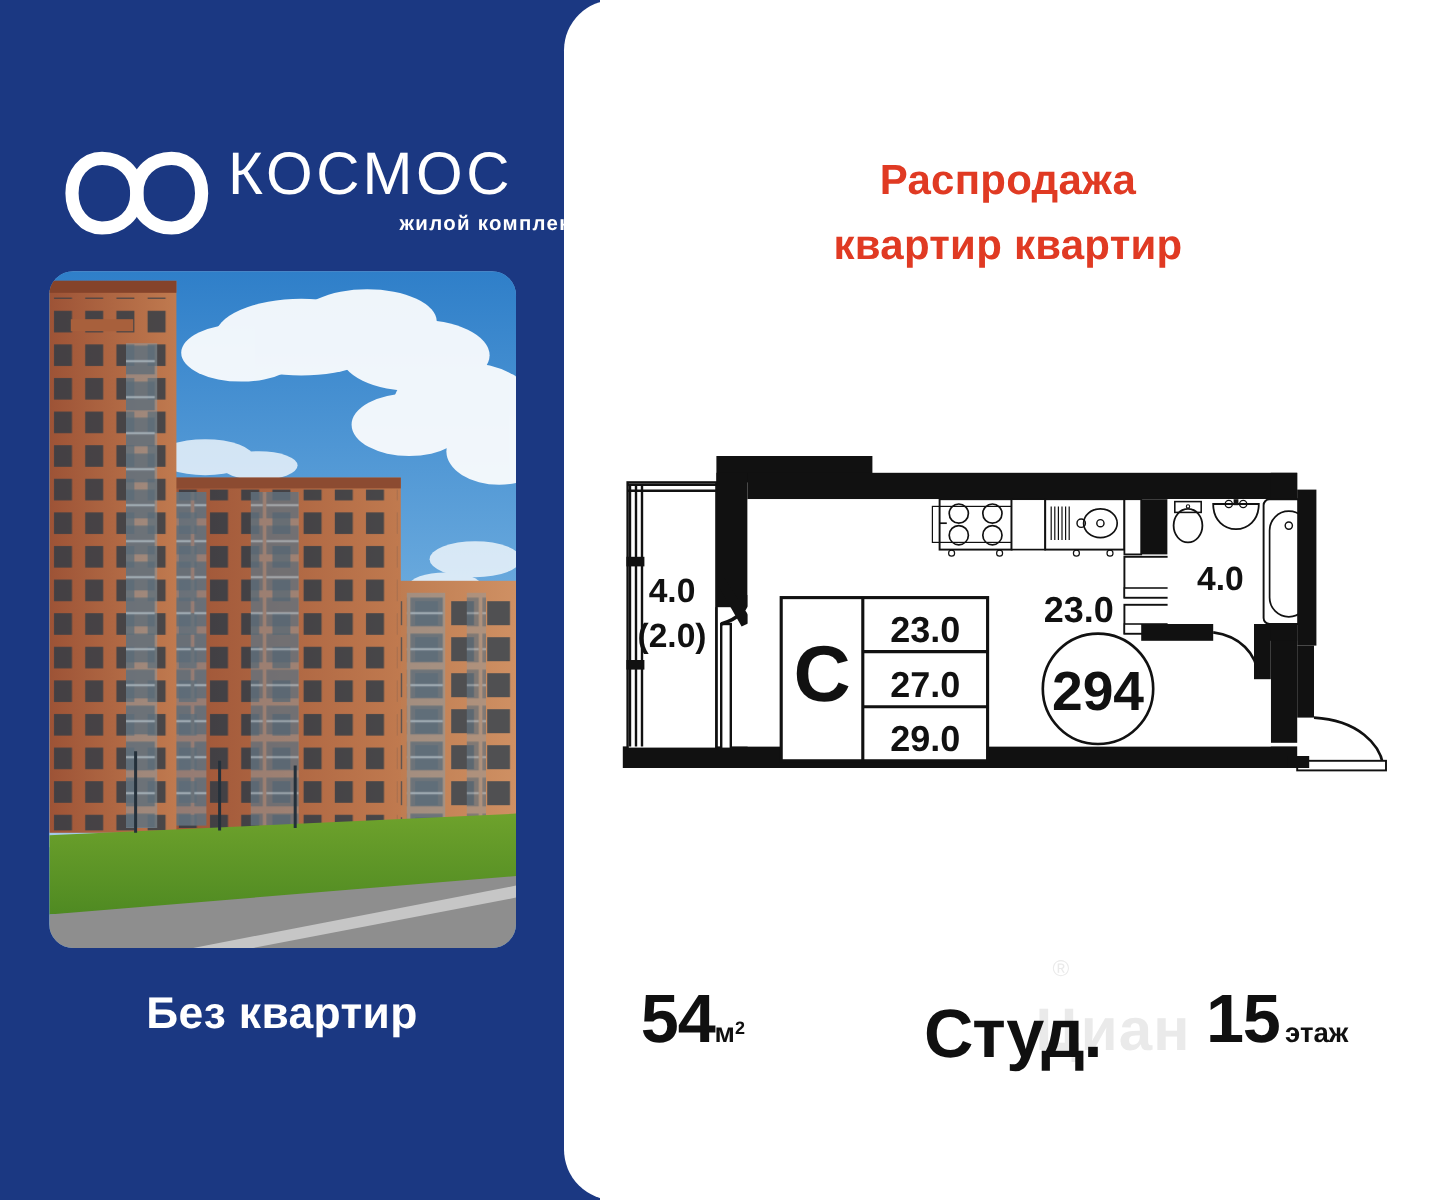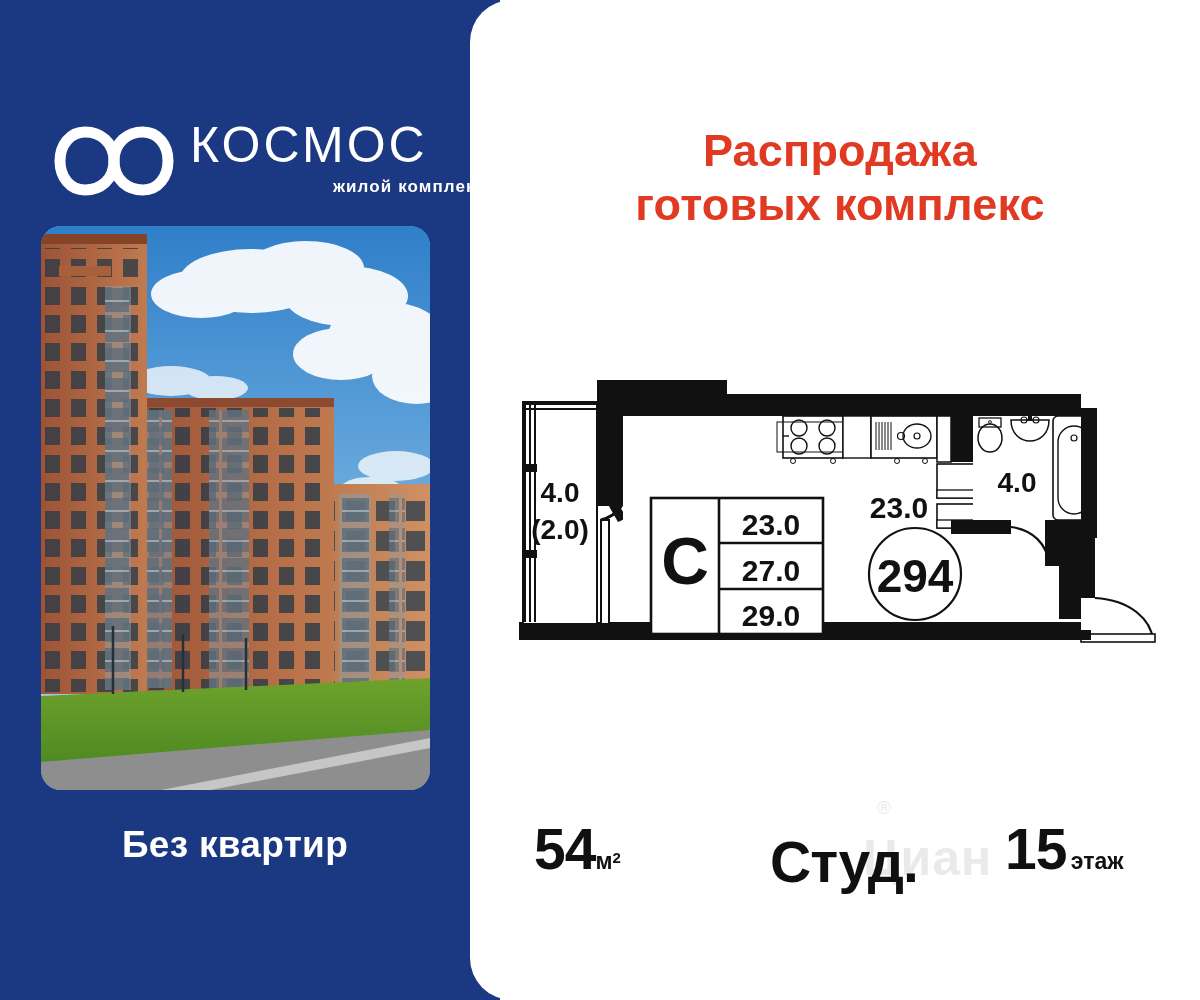--- a/index.html
+++ b/index.html
@@ -50,21 +50,21 @@
   
   #finish-caption{
     position:absolute;left:0;top:824px;width:470px;
     color:#ffffff;font-size:37px;font-weight:700;text-align:center;
     letter-spacing:0.3px;
   }
 
   
   #headline{
     position:absolute;left:560px;top:124px;width:560px;
-    color:#e03a23;font-size:45px;font-weight:700;line-height:54px;
+    color:#e03a23;font-size:35px;font-weight:700;line-height:54px;
     text-align:center;letter-spacing:0.2px;
   }
   #headline .l2{display:block;}
 
   
   #floorplan{position:absolute;left:505px;top:372px;width:660px;height:310px;font-weight:bold;}
   #floorplan svg{display:block;width:660px;height:310px;}
 
   
   #watermark{
@@ -200,21 +200,21 @@
     </div>
 
     <div id="finish-caption">Без квартир</div>
   </div>
 
   <div id="content-card">
   </div>
 
   <div id="headline">
     <span class="l1">Распродажа</span>
-    <span class="l2">готовых комплекс</span>
+    <span class="l2">квартир квартир</span>
   </div>
 
   <div id="floorplan">
     <svg viewBox="0 0 660 310" xmlns="http://www.w3.org/2000/svg">
       <g fill="none" stroke="#111111">
 
         <rect x="92" y="8" width="130" height="22" fill="#111111" stroke="none"></rect>
         <rect x="92" y="22" width="26" height="112" fill="#111111" stroke="none"></rect>
         <rect x="118" y="22" width="458" height="22" fill="#111111" stroke="none"></rect>
 

